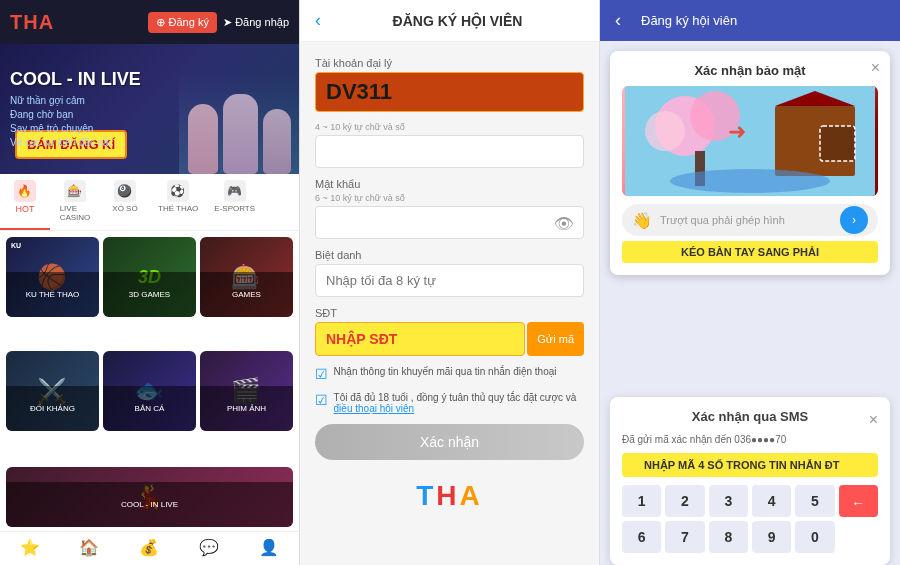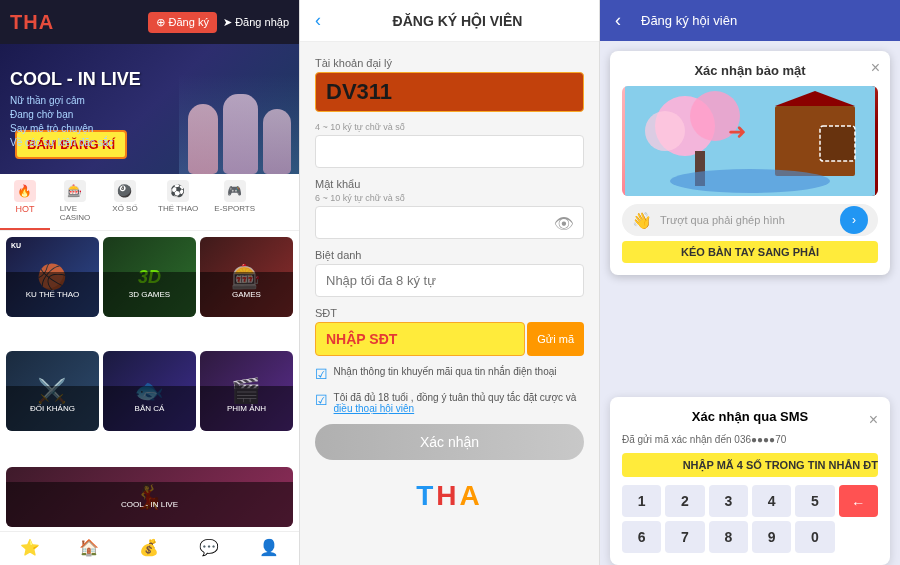--- a/index.html
+++ b/index.html
@@ -502,38 +502,38 @@
     .sms-modal {
       background: #fff;
       border-radius: 8px;
       box-shadow: 0 2px 10px rgba(0,0,0,0.15);
       padding: 12px;
       margin-top: 4px;
     }
     .sms-title {
       font-size: 13px;
       font-weight: bold;
-      color: #000000;
+      color: #404040;
       text-align: center;
       margin-bottom: 6px;
     }
     .sms-desc {
       font-size: 10px;
       color: #666;
       text-align: left;
       margin-bottom: 8px;
     }
     .sms-code-hint {
       background: #ffeb3b;
       border-radius: 4px;
-      padding: 6px 0;
+      padding: 6px 22px;
       font-size: 11px;
       font-weight: bold;
       color: #333;
-      text-align: right;
+      text-align: left;
       margin-bottom: 8px;
     }
     .numpad {
       display: grid;
       grid-template-columns: repeat(6, 1fr);
       gap: 4px;
     }
     .numpad-key {
       background: #e8eaf6;
       border: none;

